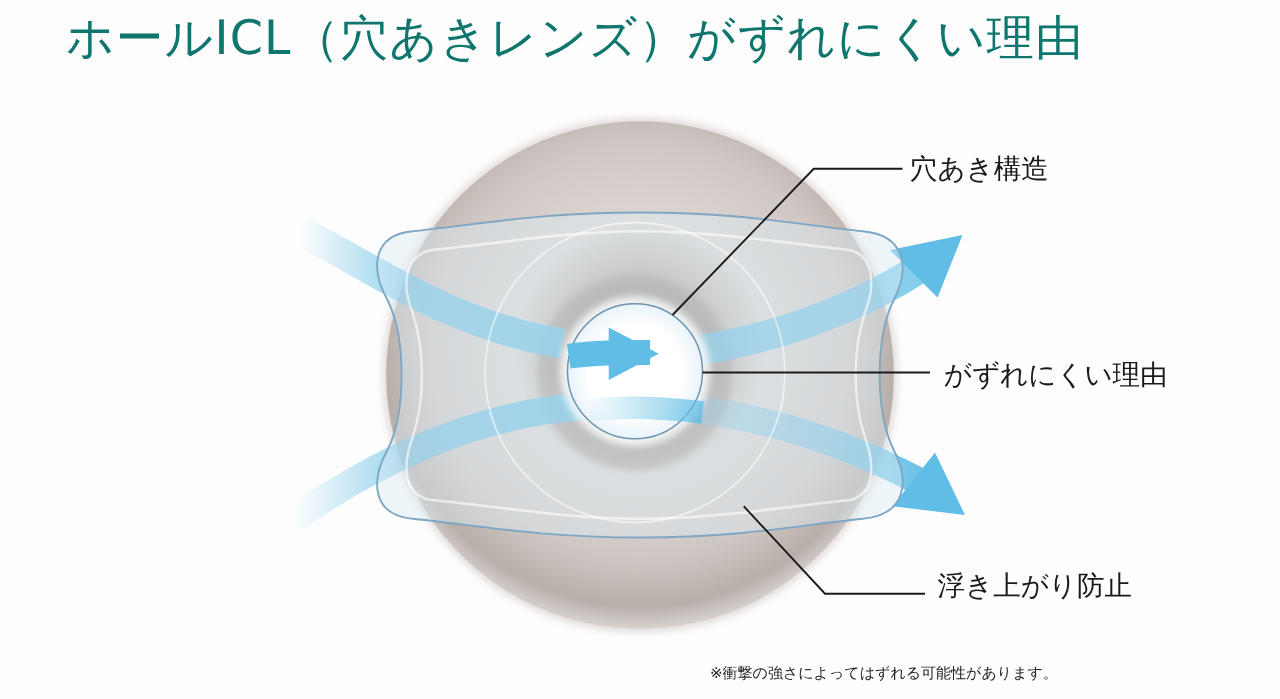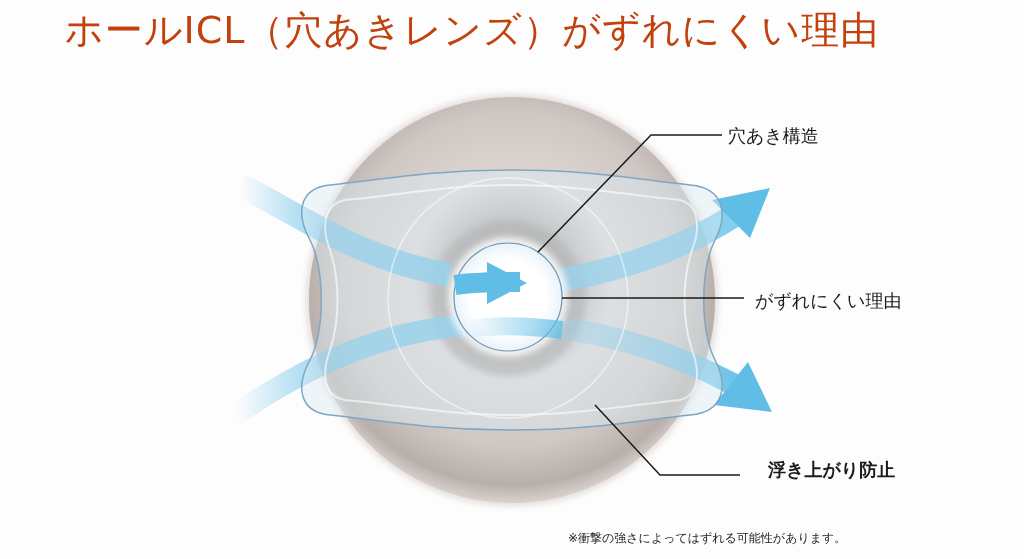--- a/index.html
+++ b/index.html
@@ -4,31 +4,31 @@
 <style>
   html, body { margin: 0; padding: 0; }
   body {
     width: 1024px; height: 559px; overflow: hidden;
     background: #fdfdfd;
     font-family: "DejaVu Sans", "Liberation Sans", sans-serif;
     color: #1a1a1a;
     position: relative;
   }
   .title {
-    position: absolute; left: 12px; top: 6px; width: 920px;
+    position: absolute; left: 0; top: 6px; width: 920px;
     text-align: center; font-size: 38px; letter-spacing: 1px;
-    color: #c2410c; line-height: 48px;
+    color: #0f766e; line-height: 48px;
   }
   .diagram { position: absolute; left: 0; top: 0; width: 1024px; height: 559px; }
   .label {
-    position: absolute; font-size: 18px; color: #1a1a1a; line-height: 30px; white-space: nowrap;
+    position: absolute; font-size: 22px; color: #1a1a1a; line-height: 30px; white-space: nowrap;
   }
   .label-hole { left: 728px; top: 121px; }
   .label-flow { left: 755px; top: 286px; }
-  .label-lift { left: 768px; top: 455px; font-weight: bold; }
+  .label-lift { left: 750px; top: 455px; }
   .footnote {
     position: absolute; left: 568px; top: 530px; font-size: 12px; color: #222; white-space: nowrap;
   }
 </style>
 </head>
 <body>
 
 <div class="title">ホールICL（穴あきレンズ）がずれにくい理由</div>
 
 <svg class="diagram" viewBox="0 0 1024 559" xmlns="http://www.w3.org/2000/svg">

